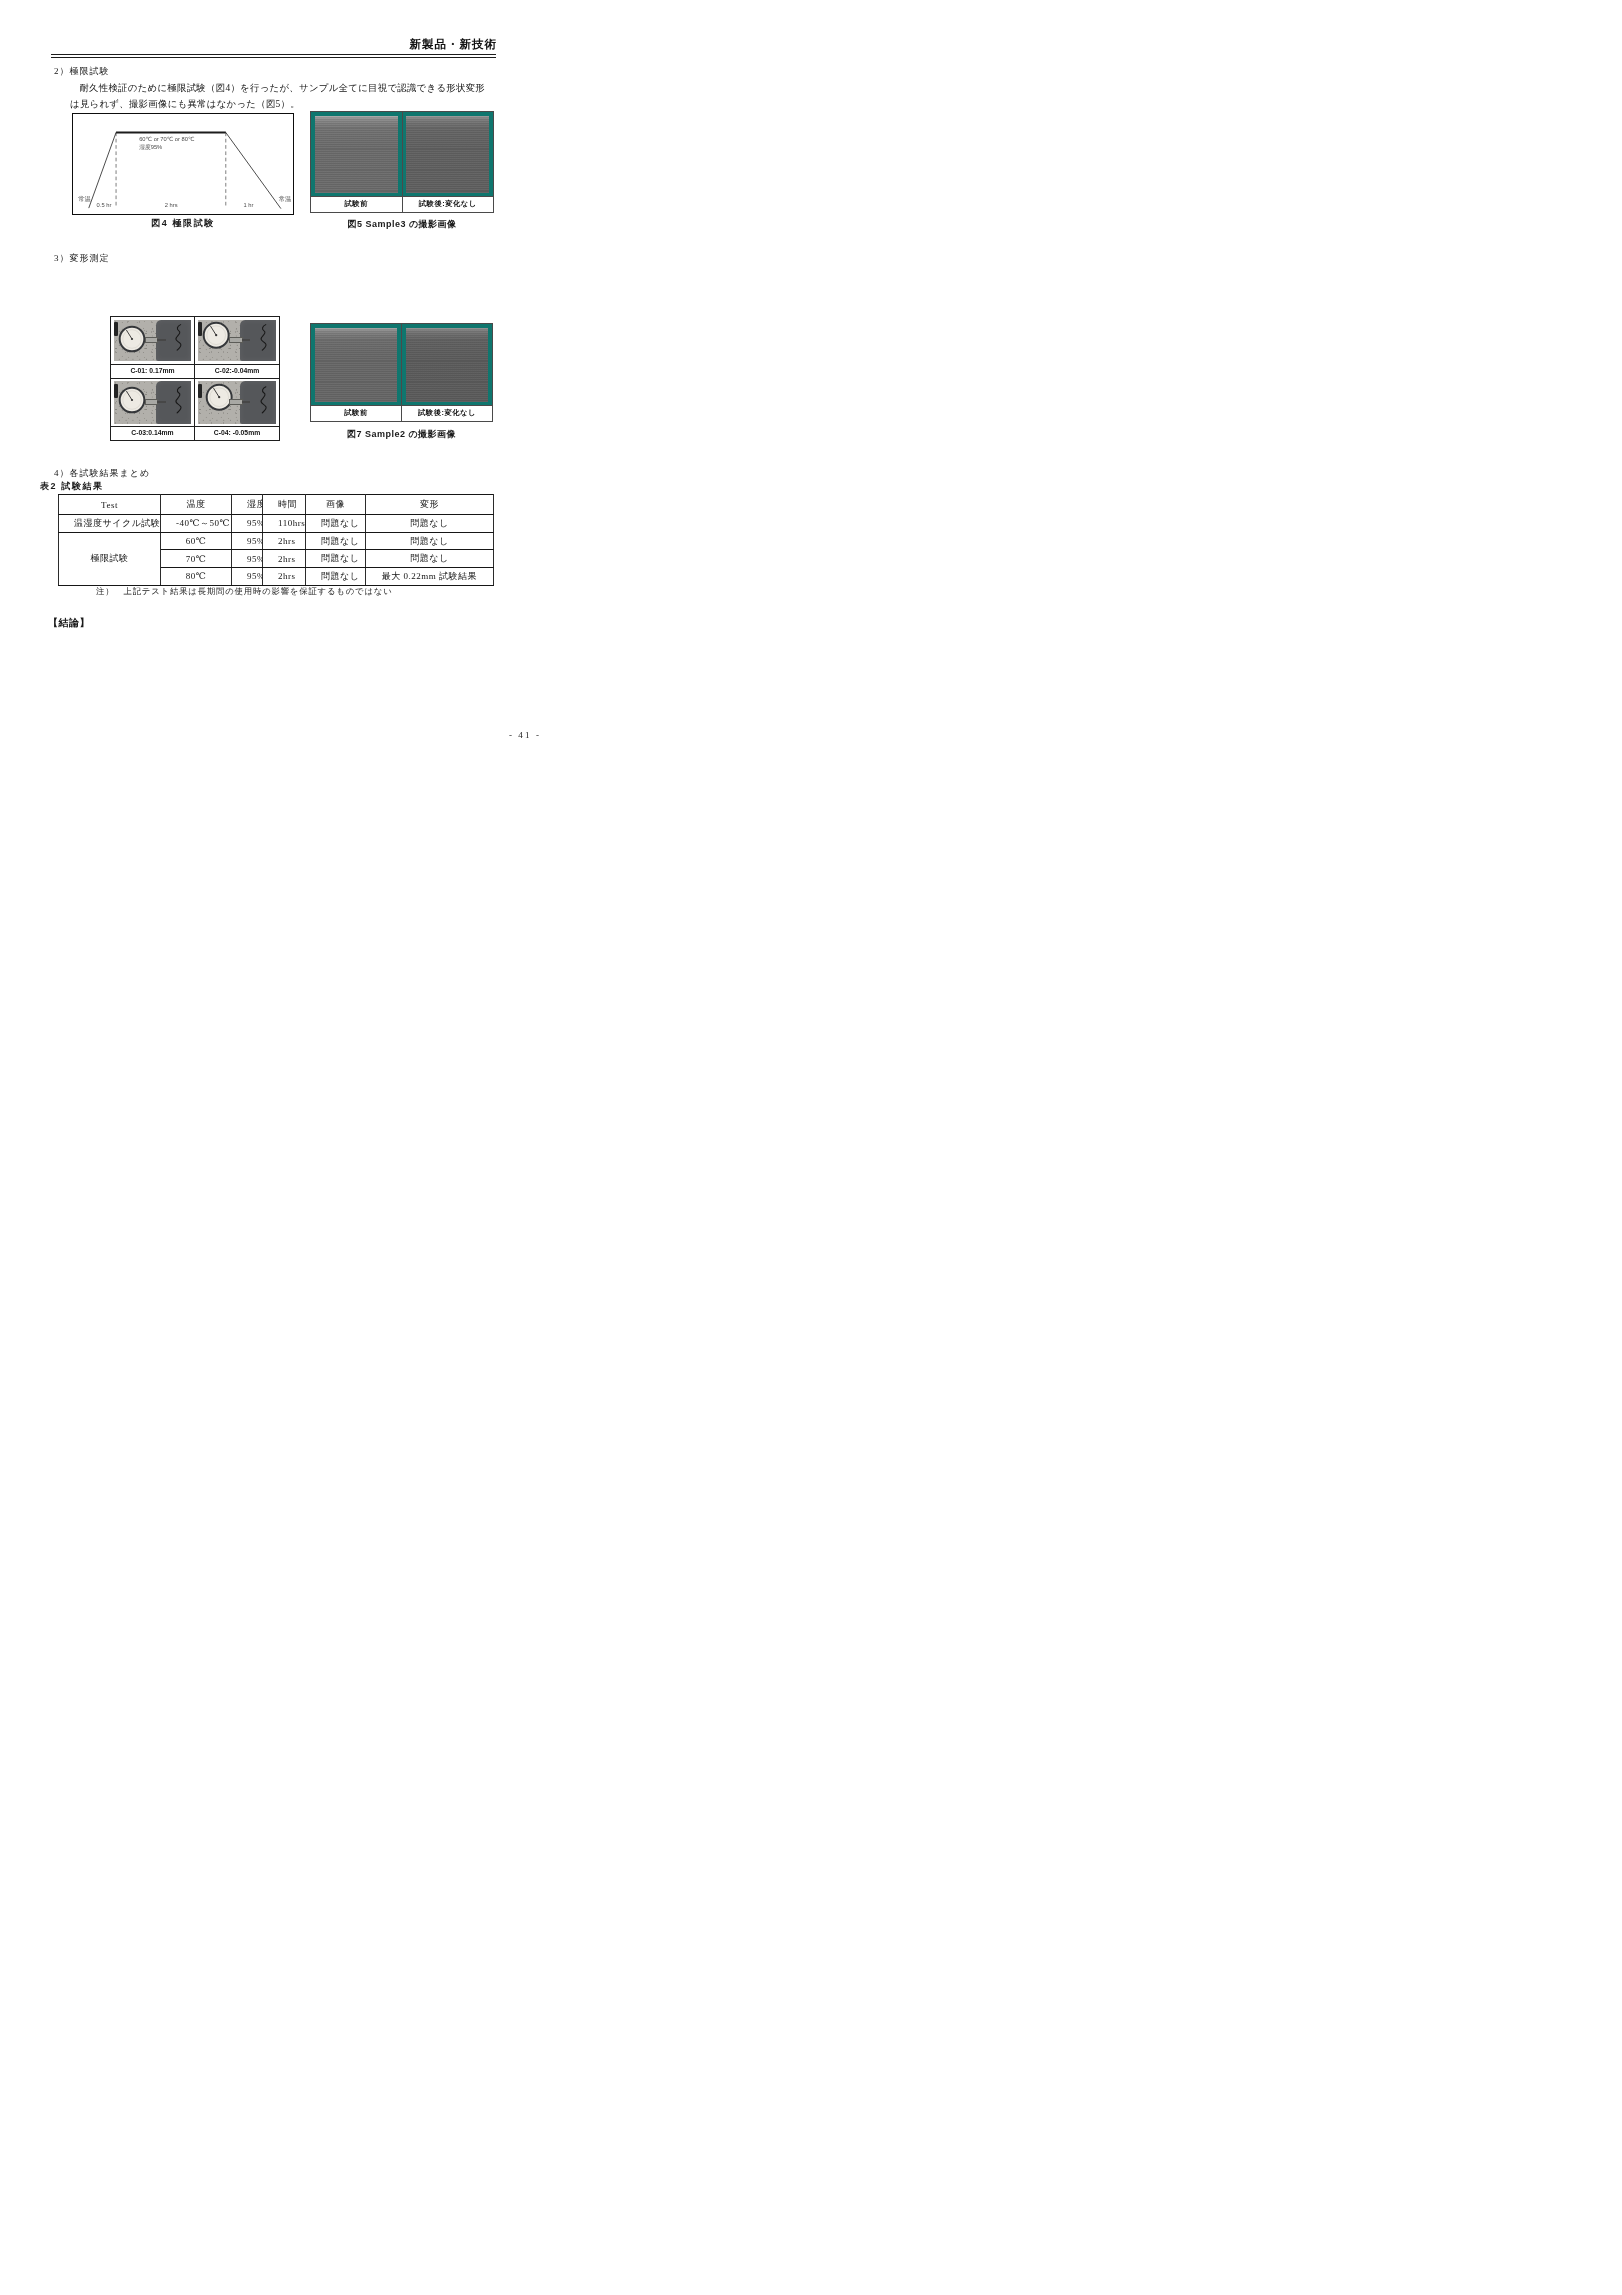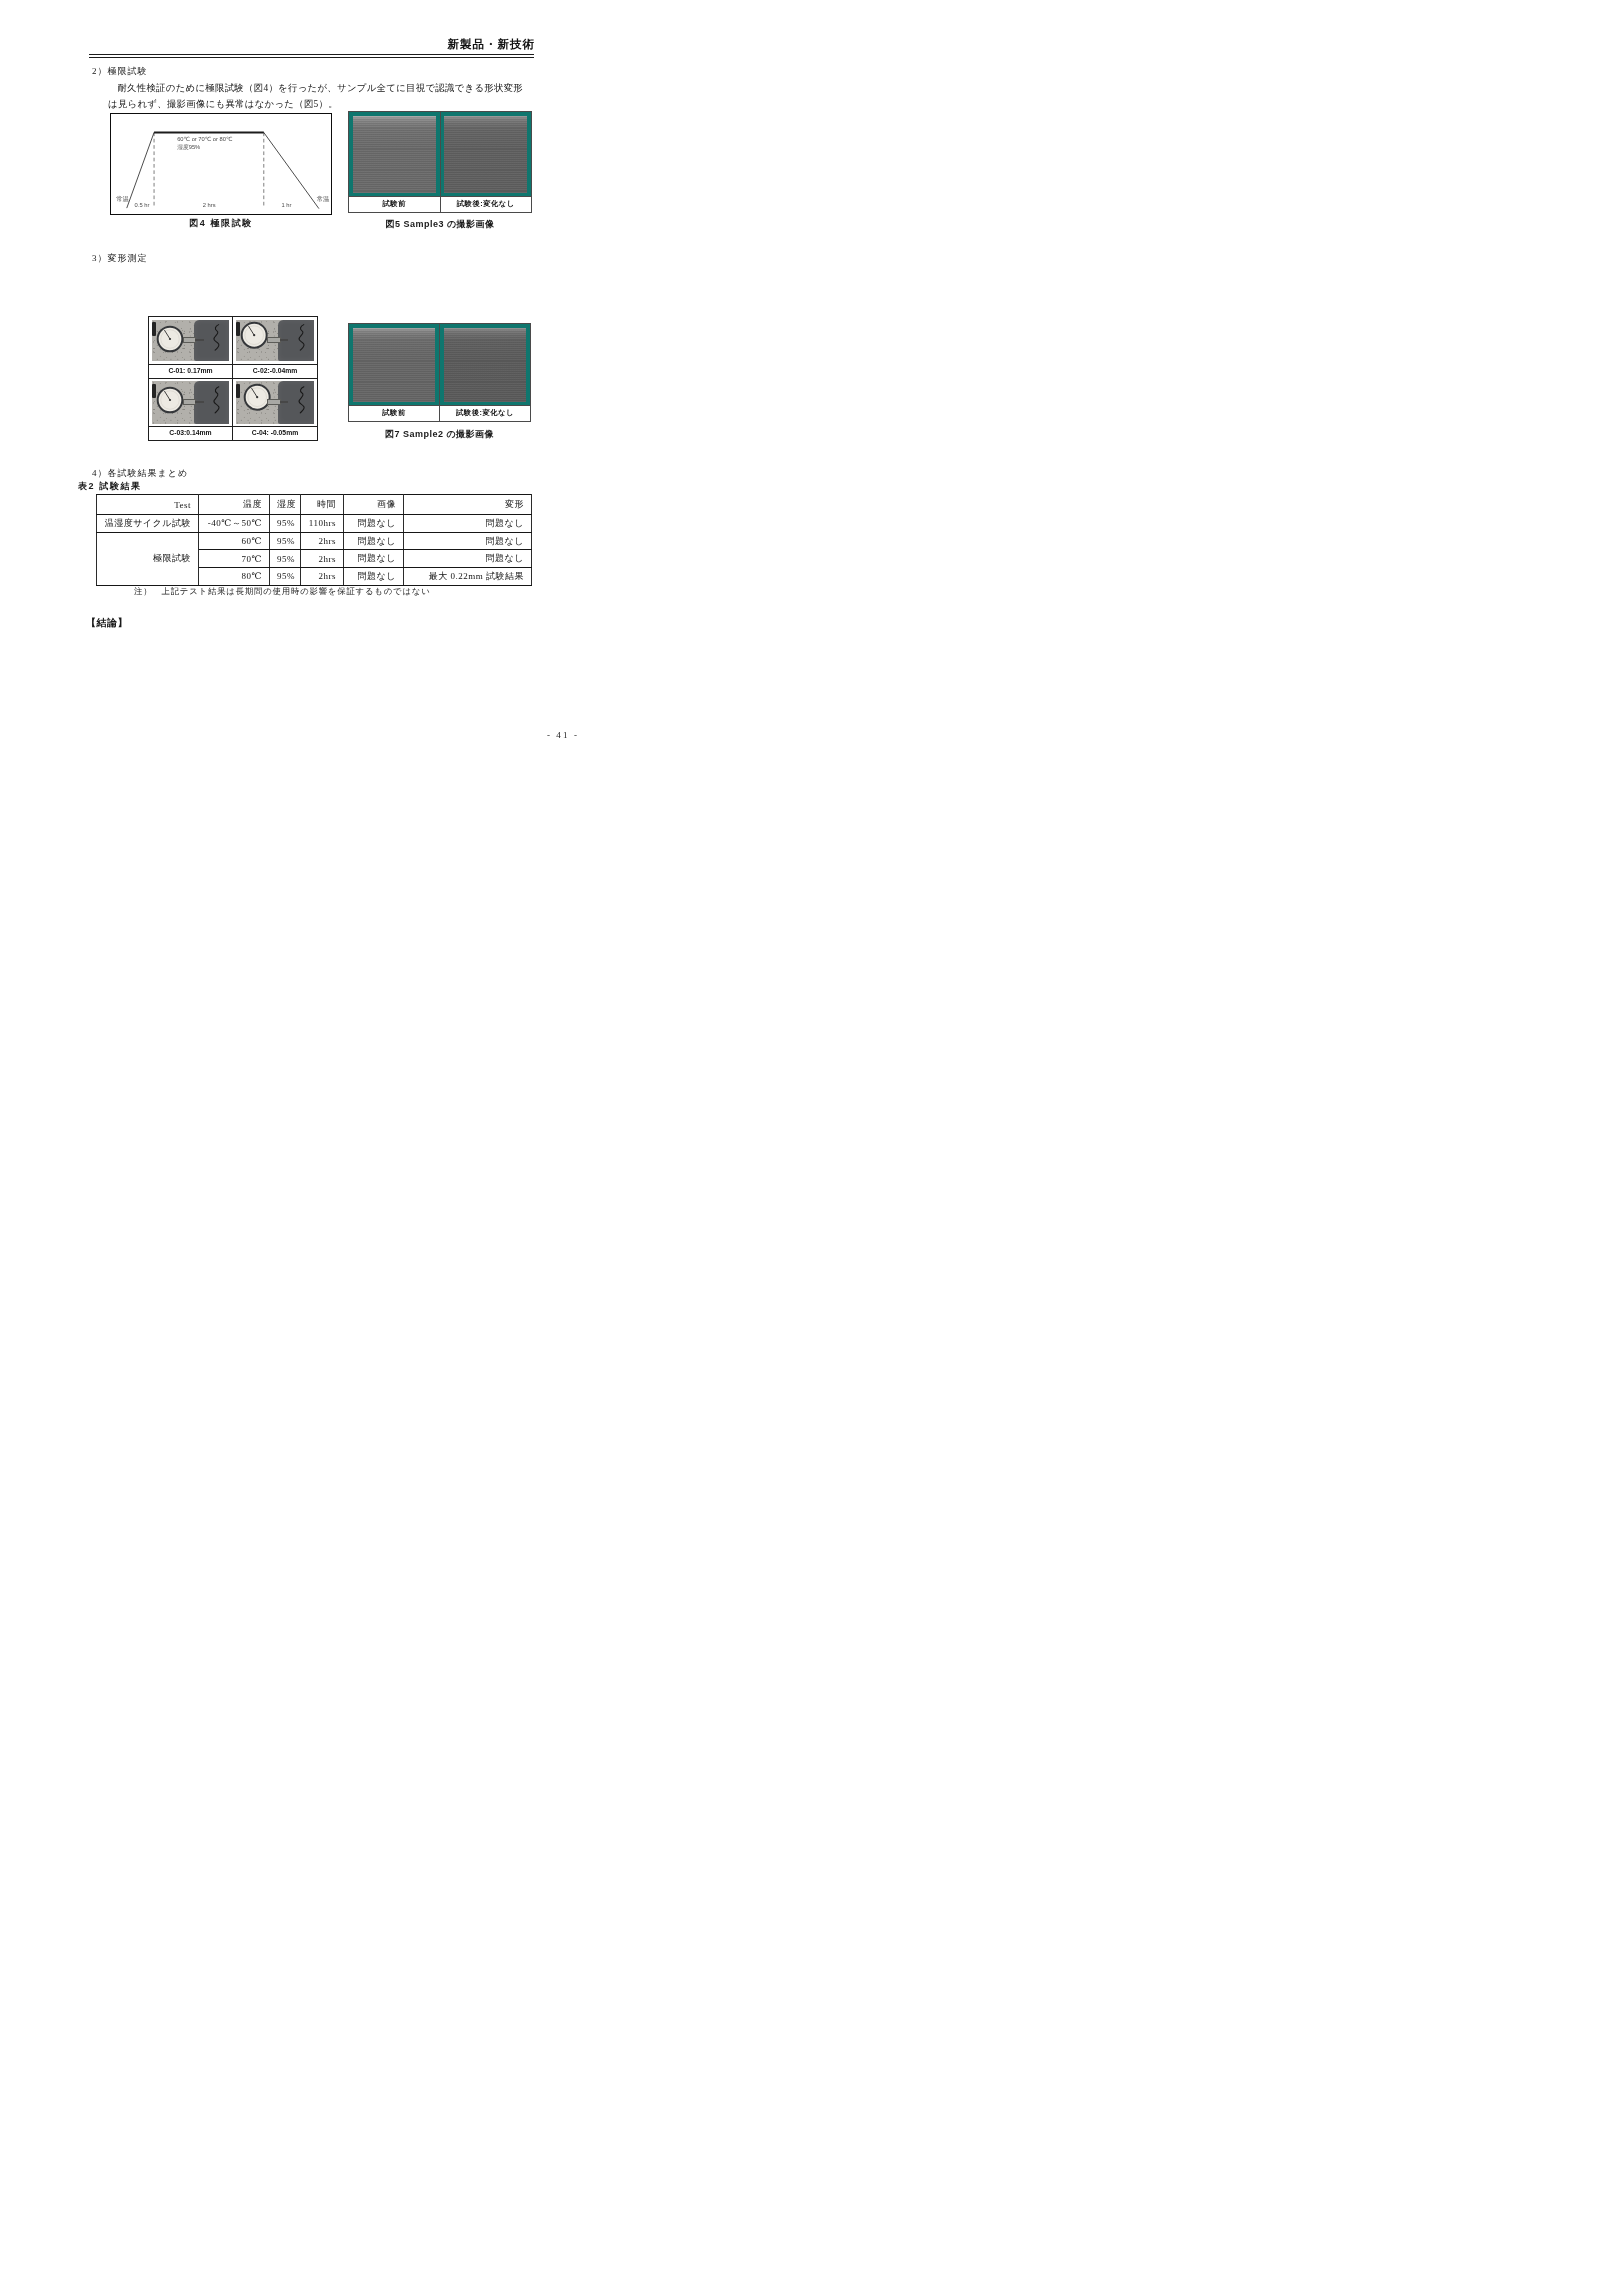--- a/index.html
+++ b/index.html
@@ -1,17 +1,17 @@
 <!DOCTYPE html>
 <html style="font-size:8.4px"><head>
 <meta charset="utf-8">
 <style>
   html,body{margin:0;padding:0;background:#ffffff;}
   .page{position:relative;width:541px;height:765px;background:#fff;overflow:hidden;
-        font-family:"Liberation Serif","DejaVu Serif",serif;color:#1a1a1a;margin-left:38px;}
+        font-family:"Liberation Serif","DejaVu Serif",serif;color:#1a1a1a;}
 
   
   .hdr-title{position:absolute;top:37px;right:44px;font-family:"Liberation Sans","DejaVu Sans",sans-serif;
              font-weight:bold;font-size:11.5px;letter-spacing:1px;color:#111;}
   .hdr-rule{position:absolute;top:54px;left:51px;width:445px;height:2.1px;
             border-top:1px solid #1c1c1c;border-bottom:1px solid #1c1c1c;}
 
   
   .sec-h{position:absolute;left:54px;font-size:9px;letter-spacing:1px;color:#161616;}
   .body-par{position:absolute;left:70px;font-size:9.4px;color:#151515;}
@@ -64,21 +64,21 @@
   .scrawl{position:absolute;right:5%;top:6%;width:26%;height:74%;}
   .f6cell:nth-child(2) .dial{top:4%;} .f6cell:nth-child(4) .dial{top:5%;left:9%;}
   .f6label{height:12.6px;line-height:12.6px;border-top:1px solid #1e1e1e;text-align:center;background:#fff;
            font-family:"Liberation Sans","DejaVu Sans",sans-serif;font-size:6.8px;font-weight:700;color:#111;}
 
   
   .tbl-title{position:absolute;left:40px;top:480px;width:436px;text-align:left;
              font-family:"Liberation Sans","DejaVu Sans",sans-serif;font-weight:bold;font-size:9px;letter-spacing:1.6px;}
   table.t2{position:absolute;left:58px;top:494px;width:436px;border-collapse:collapse;table-layout:fixed;
            font-size:9px;color:#141414;}
-  table.t2 td{border:0.8px solid #2b2b2b;text-align:right;height:16.7px;padding:0 7px;letter-spacing:0.5px;
+  table.t2 td{border:0.8px solid #2b2b2b;text-align:center;height:16.7px;padding:0 15px;letter-spacing:0.5px;
               overflow:hidden;white-space:nowrap;}
   tr.thead td{border-top:1.6px solid #161616;border-bottom:1.6px solid #161616;height:19px;}
   tr.r1 td{border-bottom:1.6px solid #161616;}
   tr.r2 td,tr.r3 td{border-bottom:1.6px solid #161616;}
   tr.r4 td{border-bottom:1.6px solid #161616;}
   .tbl-note{position:absolute;left:96px;top:586px;font-size:8.4px;letter-spacing:0.8px;color:#1b1b1b;}
 
   
   .concl-h{position:absolute;left:48px;top:616px;font-family:"Liberation Sans","DejaVu Sans",sans-serif;
            font-weight:bold;font-size:10px;letter-spacing:0.5px;}

